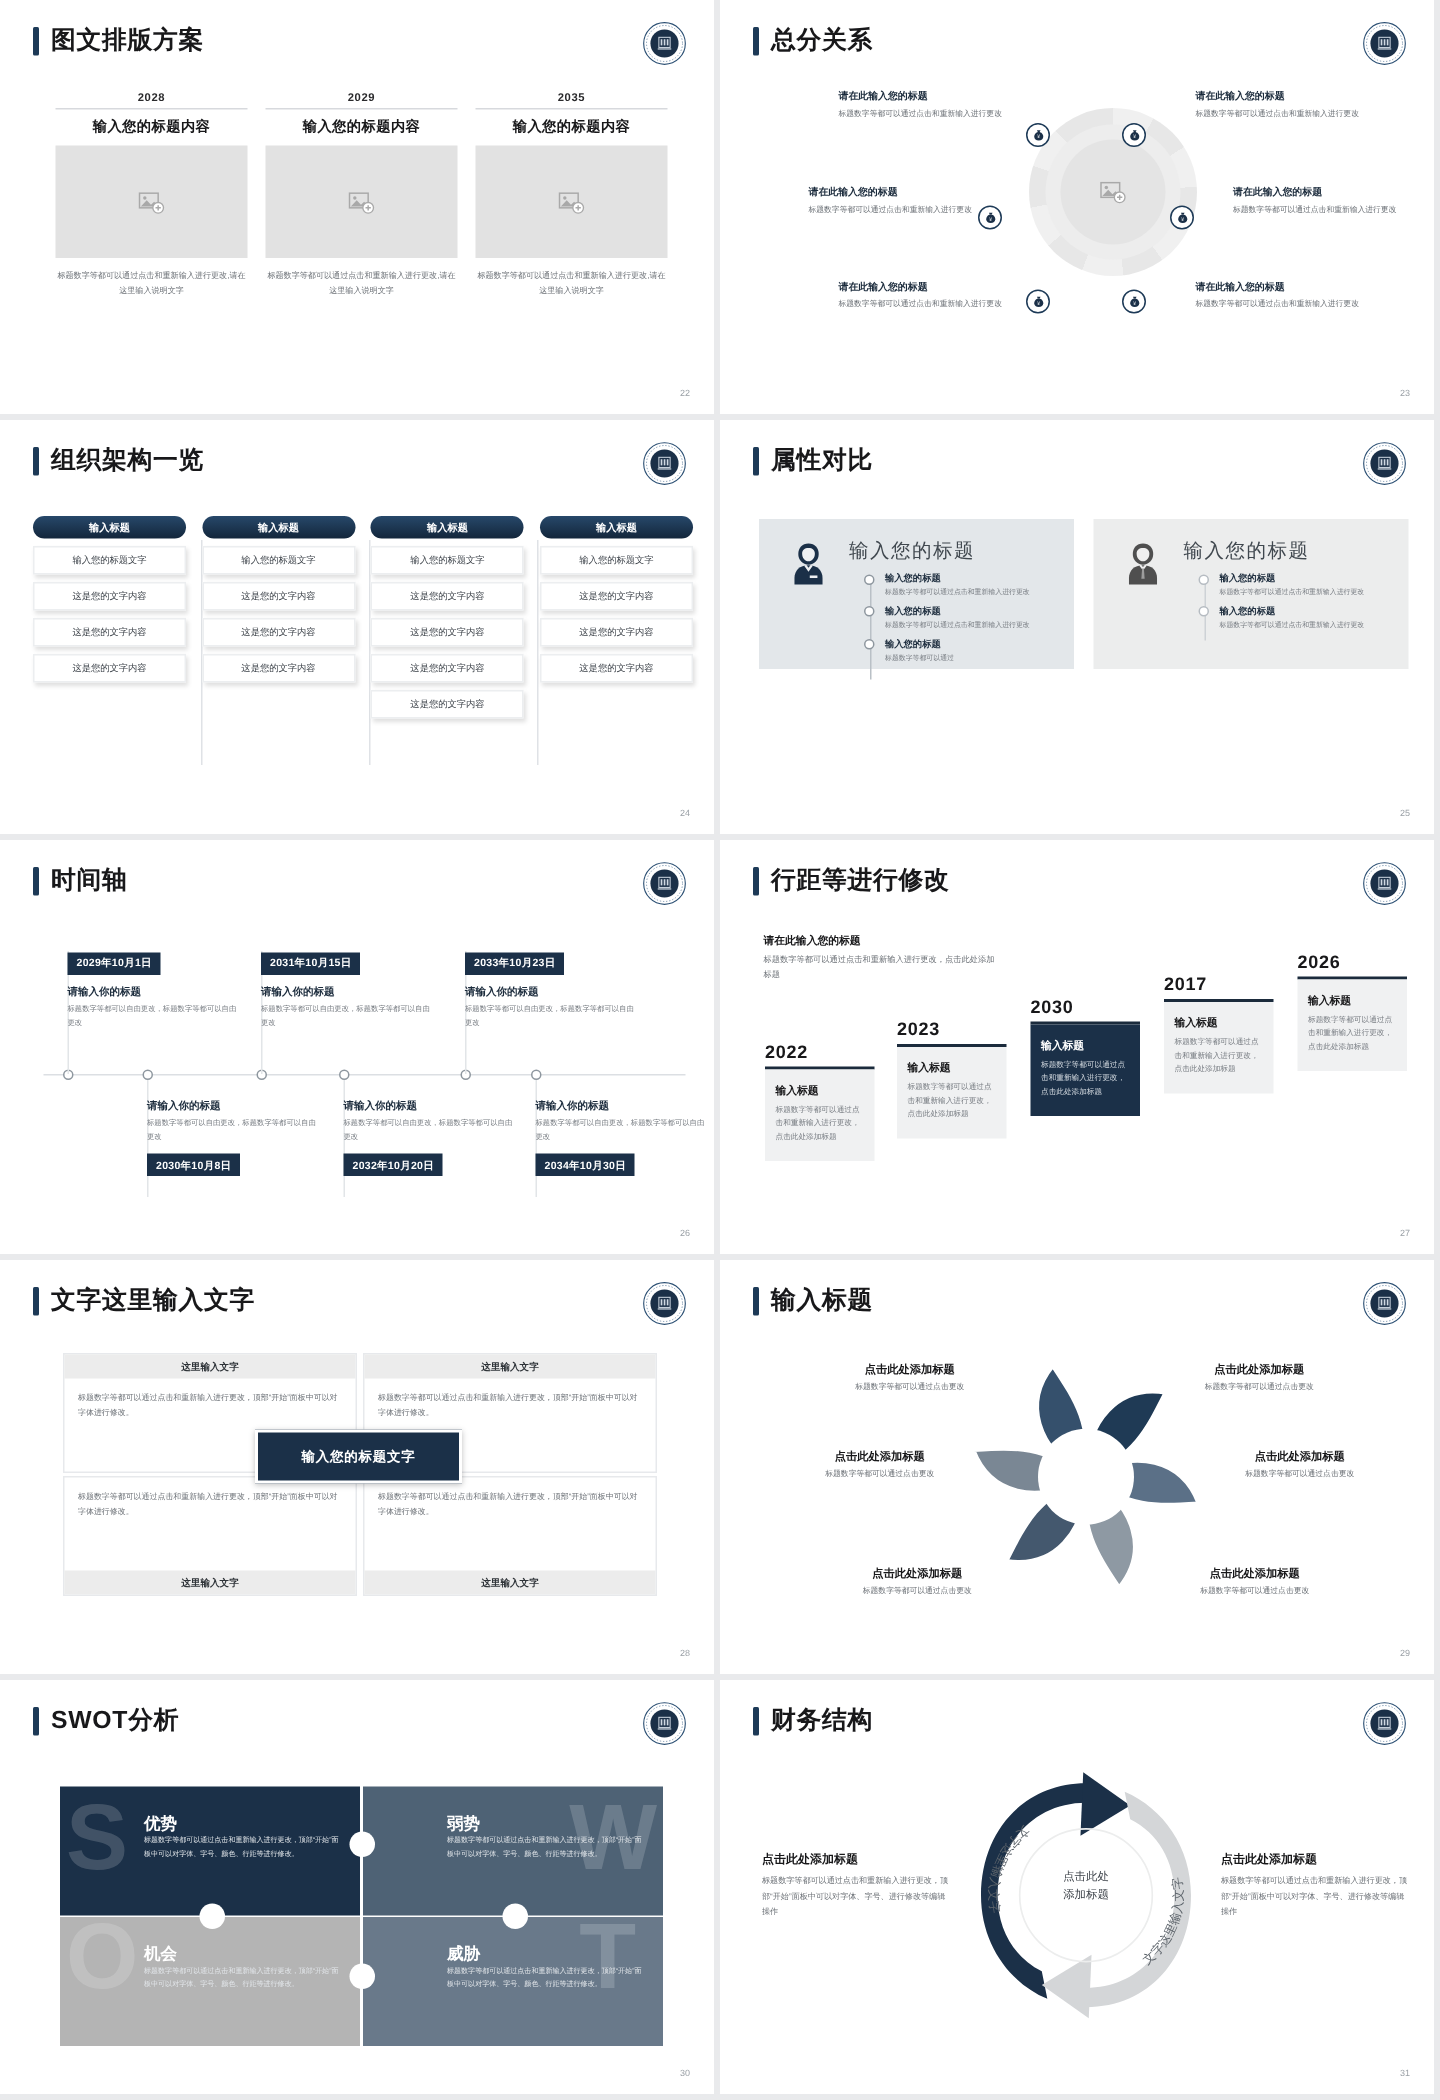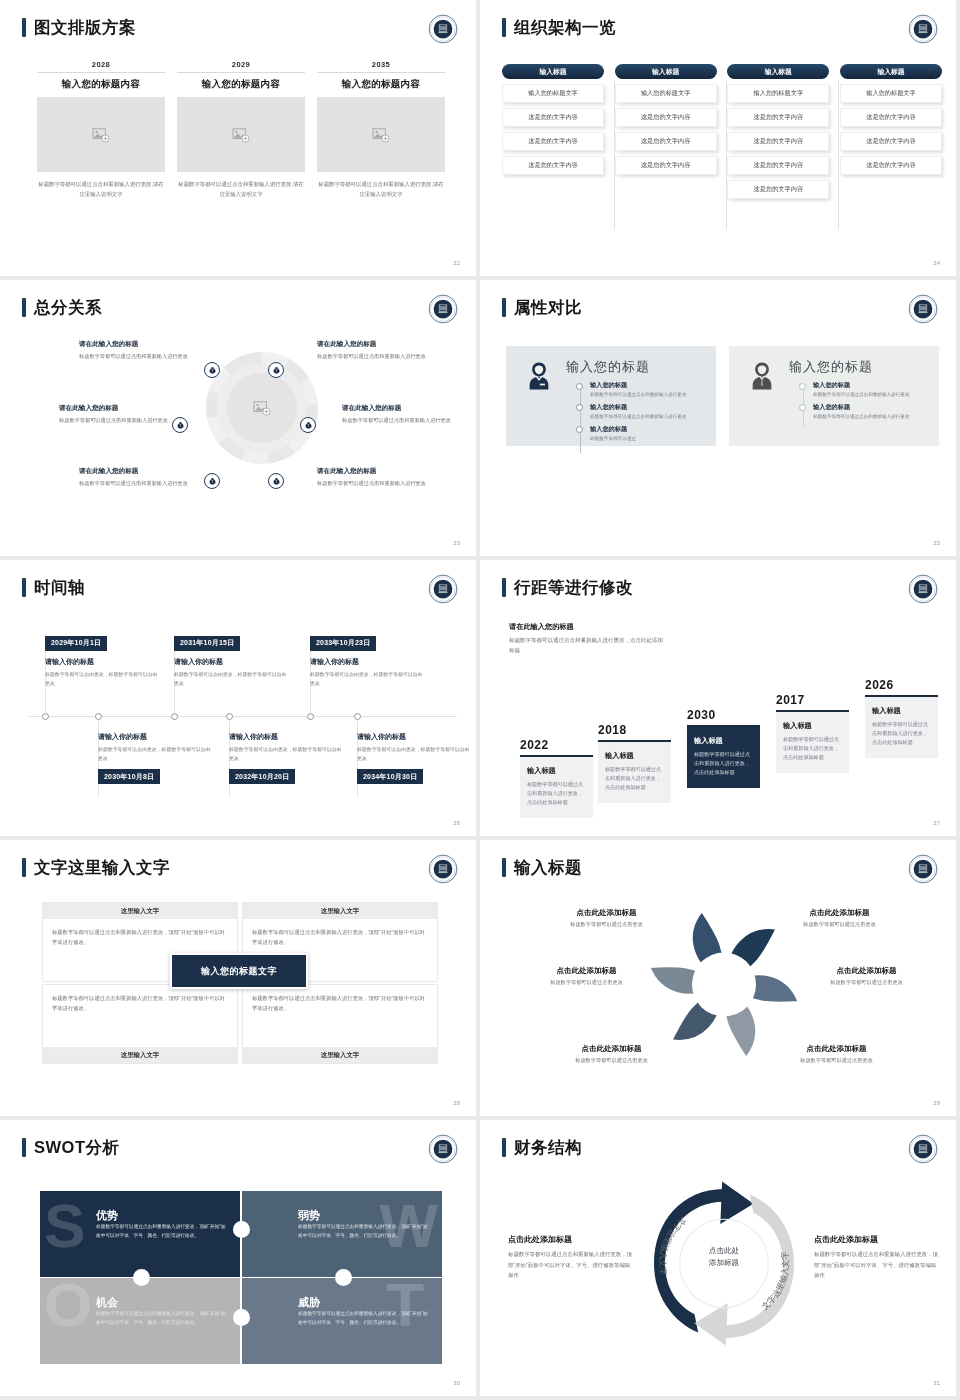--- a/index.html
+++ b/index.html
@@ -95,21 +95,21 @@
               font-size:7px; font-weight:bold; padding:2.5px 6px; letter-spacing:.2px; }
   .s26-t { font-size:7px; font-weight:bold; color:#1b2b3c; margin:6px 0 3px; }
   .s26-d { font-size:4.9px; line-height:1.85; color:#787d83; }
   .s26-stem { position:absolute; width:1px; background:#e2e5e8; }
 
   
   .s27-lead { position:absolute; left:25px; top:58px; width:155px; }
   .s27-lead .t { font-size:7.2px; font-weight:bold; color:#18181a; }
   .s27-lead .d { font-size:5.5px; line-height:1.9; color:#6b7076; margin-top:3px; }
   .s27-step { position:absolute; width:73px; }
-  .s27-y { font-size:12px; font-weight:bold; color:#18181a; letter-spacing:.5px;margin-top:44px; }
+  .s27-y { font-size:12px; font-weight:bold; color:#18181a; letter-spacing:.5px; }
   .s27-hr { height:1.6px; background:#1b2b3c; margin:3px 0 0; }
   .s27-box { padding:9px 7px 10px; }
   .s27-box .t { font-size:7.2px; font-weight:bold; margin-bottom:4px; }
   .s27-box .d { font-size:5.1px; line-height:1.85; }
   .s27-box.lt { background:#f0f1f2; }
   .s27-box.lt .t { color:#18181a; } .s27-box.lt .d { color:#787d83; }
   .s27-box.dk { background:#1b3048; }
   .s27-box.dk .t { color:#fff; } .s27-box.dk .d { color:#d5dbe1; }
 
   
@@ -218,76 +218,20 @@
       </div>
     </div>
     <div class="pagenum">22</div>
    </div>
   </div>
 
   <div class="slide">
    <div class="canvas">
     <div class="hdr">
       <div class="bar"></div>
-      <div class="ttl">组织架构一览</div>
-    </div>
-    <svg class="seal" viewBox="0 0 40 40">
-      <circle cx="20" cy="20" r="18.5" fill="none" stroke="#2b4f73" stroke-width="1"></circle>
-      <circle cx="20" cy="20" r="16" fill="none" stroke="#4a6d8f" stroke-width=".6" stroke-dasharray="1.2 1.6"></circle>
-      <circle cx="20" cy="20" r="12.5" fill="#1b3048"></circle>
-      <rect x="15" y="14.5" width="10" height="9" fill="none" stroke="#cfd8e2" stroke-width=".9"></rect>
-      <rect x="16.6" y="16.2" width="1.5" height="5.5" fill="#cfd8e2"></rect>
-      <rect x="19.3" y="16.2" width="1.5" height="5.5" fill="#cfd8e2"></rect>
-      <rect x="22" y="16.2" width="1.5" height="5.5" fill="#cfd8e2"></rect>
-      <rect x="14" y="24.3" width="12" height="1.1" fill="#cfd8e2"></rect>
-    </svg>
-
-    <div class="s24-conn" style="left:130px;top:76px;height:150px"></div>
-    <div class="s24-conn" style="left:242px;top:76px;height:150px"></div>
-    <div class="s24-conn" style="left:354px;top:76px;height:150px"></div>
-
-    <div class="s24-wrap">
-      <div class="s24-col">
-        <div class="s24-pill">输入标题</div>
-        <div class="s24-cell">输入您的标题文字</div>
-        <div class="s24-cell">这是您的文字内容</div>
-        <div class="s24-cell">这是您的文字内容</div>
-        <div class="s24-cell">这是您的文字内容</div>
-      </div>
-      <div class="s24-col">
-        <div class="s24-pill">输入标题</div>
-        <div class="s24-cell">输入您的标题文字</div>
-        <div class="s24-cell">这是您的文字内容</div>
-        <div class="s24-cell">这是您的文字内容</div>
-        <div class="s24-cell">这是您的文字内容</div>
-      </div>
-      <div class="s24-col">
-        <div class="s24-pill">输入标题</div>
-        <div class="s24-cell">输入您的标题文字</div>
-        <div class="s24-cell">这是您的文字内容</div>
-        <div class="s24-cell">这是您的文字内容</div>
-        <div class="s24-cell">这是您的文字内容</div>
-        <div class="s24-cell">这是您的文字内容</div>
-      </div>
-      <div class="s24-col">
-        <div class="s24-pill">输入标题</div>
-        <div class="s24-cell">输入您的标题文字</div>
-        <div class="s24-cell">这是您的文字内容</div>
-        <div class="s24-cell">这是您的文字内容</div>
-        <div class="s24-cell">这是您的文字内容</div>
-      </div>
-    </div>
-    <div class="pagenum">24</div>
-   </div>
-  </div>
-
-  <div class="slide">
-   <div class="canvas">
-    <div class="hdr">
-      <div class="bar"></div>
       <div class="ttl">总分关系</div>
     </div>
     <svg class="seal" viewBox="0 0 40 40">
       <circle cx="20" cy="20" r="18.5" fill="none" stroke="#2b4f73" stroke-width="1"></circle>
       <circle cx="20" cy="20" r="16" fill="none" stroke="#4a6d8f" stroke-width=".6" stroke-dasharray="1.2 1.6"></circle>
       <circle cx="20" cy="20" r="12.5" fill="#1b3048"></circle>
       <rect x="15" y="14.5" width="10" height="9" fill="none" stroke="#cfd8e2" stroke-width=".9"></rect>
       <rect x="16.6" y="16.2" width="1.5" height="5.5" fill="#cfd8e2"></rect>
       <rect x="19.3" y="16.2" width="1.5" height="5.5" fill="#cfd8e2"></rect>
       <rect x="22" y="16.2" width="1.5" height="5.5" fill="#cfd8e2"></rect>
@@ -369,20 +313,76 @@
     </div>
     <div class="s23-txt r" style="left:338px;top:120px">
       <div class="t">请在此输入您的标题</div>
       <div class="d">标题数字等都可以通过点击和重新输入进行更改</div>
     </div>
     <div class="s23-txt r" style="left:313px;top:183px">
       <div class="t">请在此输入您的标题</div>
       <div class="d">标题数字等都可以通过点击和重新输入进行更改</div>
     </div>
     <div class="pagenum">23</div>
+   </div>
+  </div>
+
+  <div class="slide">
+   <div class="canvas">
+    <div class="hdr">
+      <div class="bar"></div>
+      <div class="ttl">组织架构一览</div>
+    </div>
+    <svg class="seal" viewBox="0 0 40 40">
+      <circle cx="20" cy="20" r="18.5" fill="none" stroke="#2b4f73" stroke-width="1"></circle>
+      <circle cx="20" cy="20" r="16" fill="none" stroke="#4a6d8f" stroke-width=".6" stroke-dasharray="1.2 1.6"></circle>
+      <circle cx="20" cy="20" r="12.5" fill="#1b3048"></circle>
+      <rect x="15" y="14.5" width="10" height="9" fill="none" stroke="#cfd8e2" stroke-width=".9"></rect>
+      <rect x="16.6" y="16.2" width="1.5" height="5.5" fill="#cfd8e2"></rect>
+      <rect x="19.3" y="16.2" width="1.5" height="5.5" fill="#cfd8e2"></rect>
+      <rect x="22" y="16.2" width="1.5" height="5.5" fill="#cfd8e2"></rect>
+      <rect x="14" y="24.3" width="12" height="1.1" fill="#cfd8e2"></rect>
+    </svg>
+
+    <div class="s24-conn" style="left:130px;top:76px;height:150px"></div>
+    <div class="s24-conn" style="left:242px;top:76px;height:150px"></div>
+    <div class="s24-conn" style="left:354px;top:76px;height:150px"></div>
+
+    <div class="s24-wrap">
+      <div class="s24-col">
+        <div class="s24-pill">输入标题</div>
+        <div class="s24-cell">输入您的标题文字</div>
+        <div class="s24-cell">这是您的文字内容</div>
+        <div class="s24-cell">这是您的文字内容</div>
+        <div class="s24-cell">这是您的文字内容</div>
+      </div>
+      <div class="s24-col">
+        <div class="s24-pill">输入标题</div>
+        <div class="s24-cell">输入您的标题文字</div>
+        <div class="s24-cell">这是您的文字内容</div>
+        <div class="s24-cell">这是您的文字内容</div>
+        <div class="s24-cell">这是您的文字内容</div>
+      </div>
+      <div class="s24-col">
+        <div class="s24-pill">输入标题</div>
+        <div class="s24-cell">输入您的标题文字</div>
+        <div class="s24-cell">这是您的文字内容</div>
+        <div class="s24-cell">这是您的文字内容</div>
+        <div class="s24-cell">这是您的文字内容</div>
+        <div class="s24-cell">这是您的文字内容</div>
+      </div>
+      <div class="s24-col">
+        <div class="s24-pill">输入标题</div>
+        <div class="s24-cell">输入您的标题文字</div>
+        <div class="s24-cell">这是您的文字内容</div>
+        <div class="s24-cell">这是您的文字内容</div>
+        <div class="s24-cell">这是您的文字内容</div>
+      </div>
+    </div>
+    <div class="pagenum">24</div>
    </div>
   </div>
 
   <div class="slide">
    <div class="canvas">
     <div class="hdr">
       <div class="bar"></div>
       <div class="ttl">属性对比</div>
     </div>
     <svg class="seal" viewBox="0 0 40 40">
@@ -534,30 +534,30 @@
       <rect x="19.3" y="16.2" width="1.5" height="5.5" fill="#cfd8e2"></rect>
       <rect x="22" y="16.2" width="1.5" height="5.5" fill="#cfd8e2"></rect>
       <rect x="14" y="24.3" width="12" height="1.1" fill="#cfd8e2"></rect>
     </svg>
 
     <div class="s27-lead">
       <div class="t">请在此输入您的标题</div>
       <div class="d">标题数字等都可以通过点击和重新输入进行更改，点击此处添加标题</div>
     </div>
 
-    <div class="s27-step" style="left:36px;top:130px">
+    <div class="s27-step" style="left:26px;top:130px">
       <div class="s27-y">2022</div>
       <div class="s27-hr"></div>
       <div class="s27-box lt">
         <div class="t">输入标题</div>
         <div class="d">标题数字等都可以通过点击和重新输入进行更改，点击此处添加标题</div>
       </div>
     </div>
     <div class="s27-step" style="left:114px;top:115px">
-      <div class="s27-y">2018</div>
+      <div class="s27-y">2023</div>
       <div class="s27-hr"></div>
       <div class="s27-box lt">
         <div class="t">输入标题</div>
         <div class="d">标题数字等都可以通过点击和重新输入进行更改，点击此处添加标题</div>
       </div>
     </div>
     <div class="s27-step" style="left:203px;top:100px">
       <div class="s27-y">2030</div>
       <div class="s27-hr"></div>
       <div class="s27-box dk">

